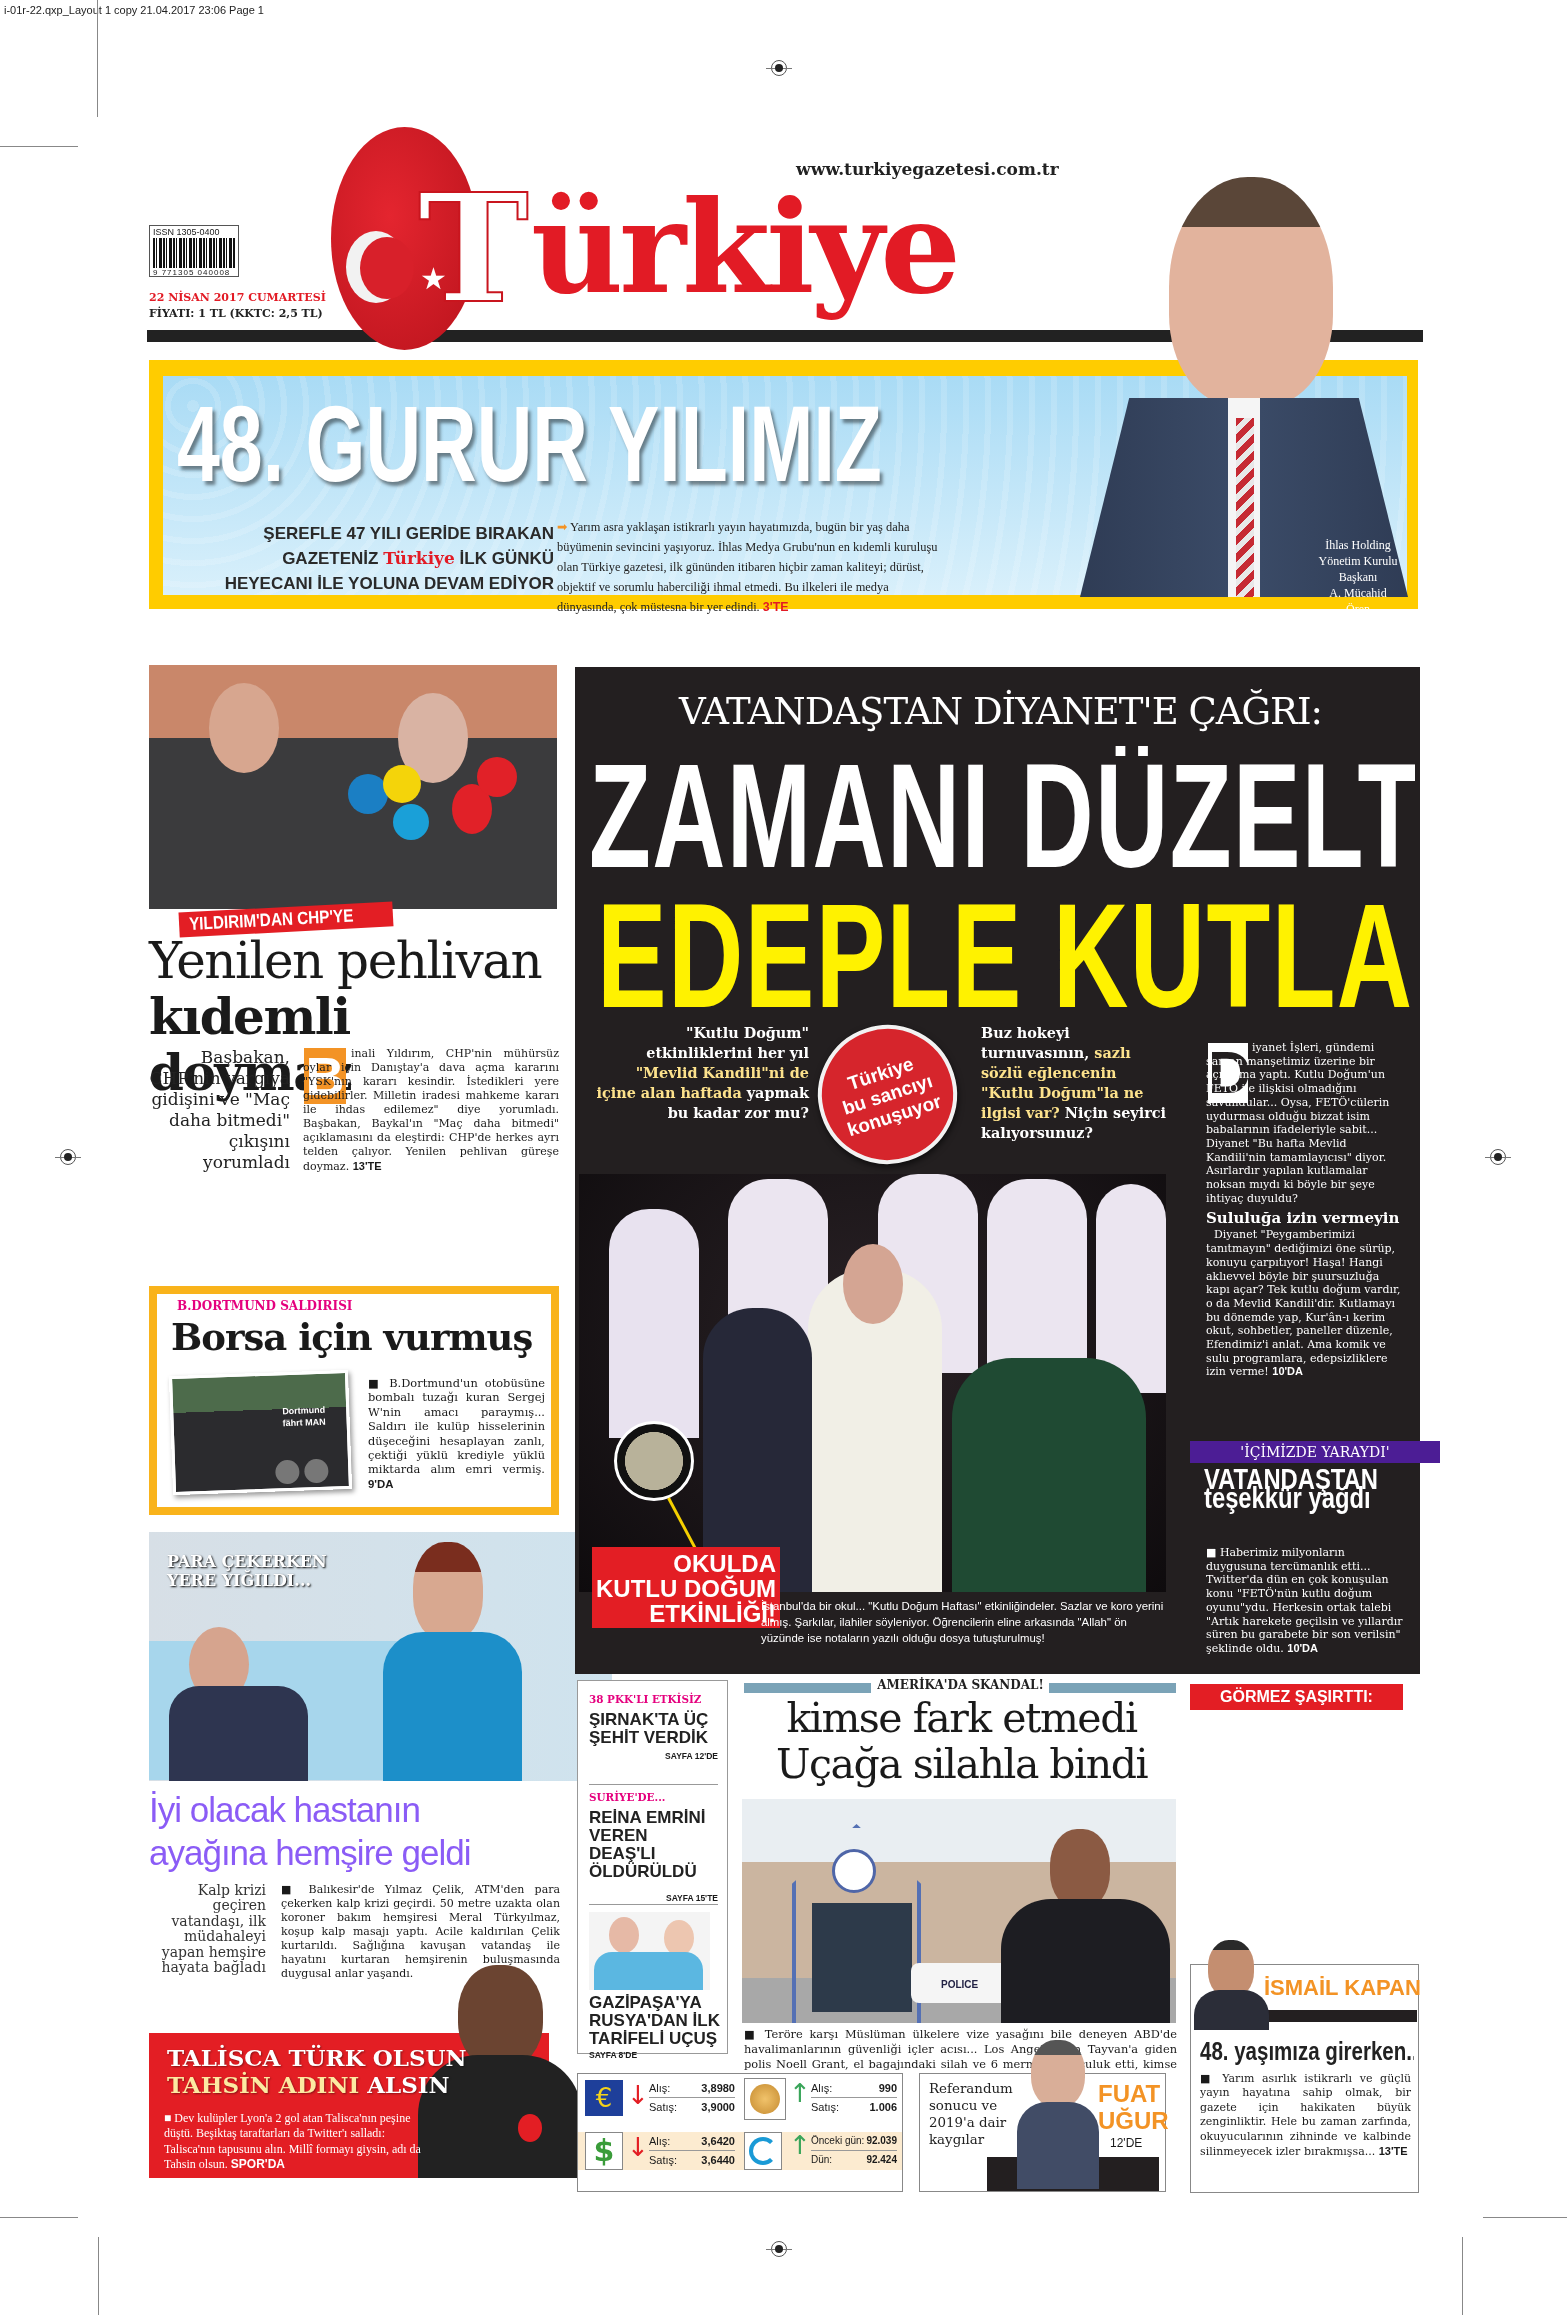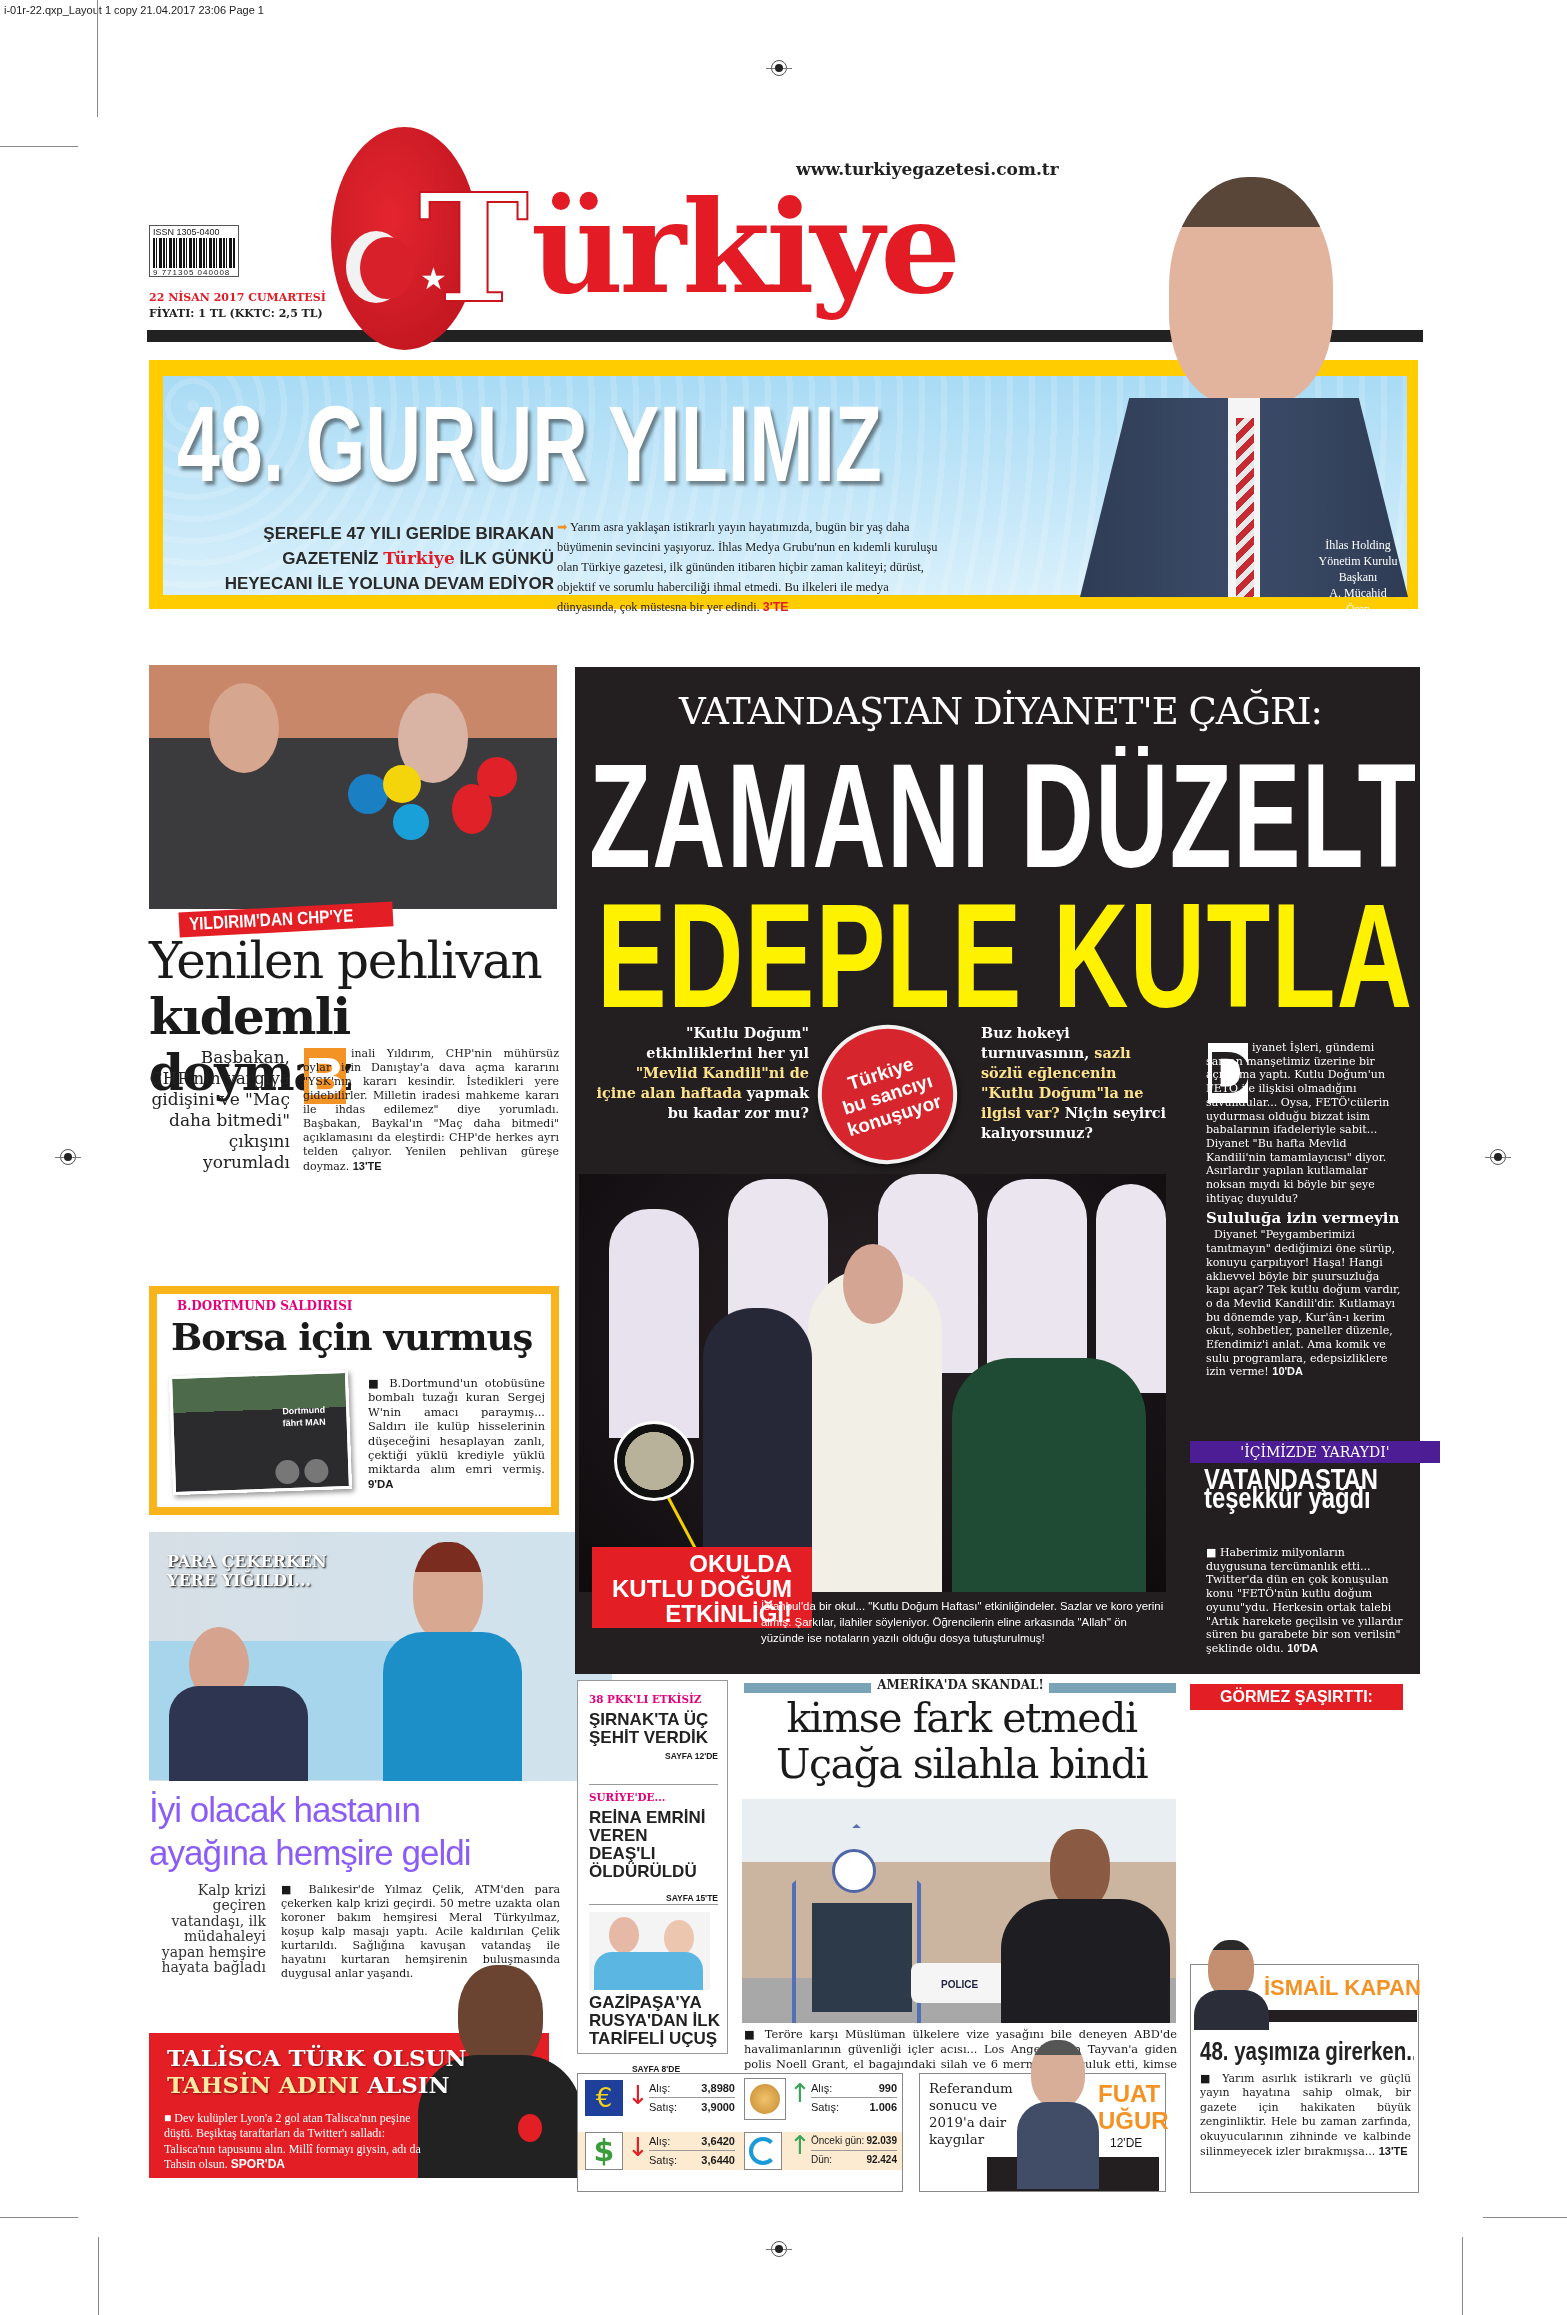--- a/index.html
+++ b/index.html
@@ -199,21 +199,21 @@
   <div class="abs" style="left:299px;top:0;width:100px;height:199px;border-radius:40px 40px 0 0;background:#ebe5f0"></div>
   <div class="abs" style="left:408px;top:5px;width:100px;height:209px;border-radius:40px 40px 0 0;background:#ebe5f0"></div>
   <div class="abs" style="left:517px;top:10px;width:70px;height:209px;border-radius:40px 40px 0 0;background:#ebe5f0"></div>
   <div class="abs" style="left:229px;top:95px;width:134px;height:323px;border-radius:60px 60px 0 0;background:#f1efe6"></div>
   <div class="abs" style="left:264px;top:70px;width:60px;height:80px;border-radius:50%;background:#d4a593"></div>
   <div class="abs" style="left:124px;top:134px;width:109px;height:284px;border-radius:50px 50px 0 0;background:#262838"></div>
   <div class="abs" style="left:373px;top:184px;width:194px;height:234px;border-radius:60px 60px 0 0;background:#1f4a33"></div>
   <div class="abs" style="left:35px;top:247px;width:80px;height:80px;border-radius:50%;border:3px solid #fff;background:radial-gradient(circle,#b8b29a 55%,#111 56%)"></div>
   <div class="abs" style="left:88px;top:324px;width:3px;height:80px;background:#f5d000;transform:rotate(-28deg);transform-origin:top"></div>
 </div>
-<div class="abs" style="left:592px;top:1547px;padding:4px 20px 2px;background:#e31e24;text-align:right">
+<div class="abs" style="left:592px;top:1547px;padding:4px 4px 2px;background:#e31e24;text-align:right">
   <div class="sans" style="font-weight:bold;font-size:24px;line-height:25px;color:#fff">OKULDA</div>
   <div class="sans" style="font-weight:bold;font-size:24px;line-height:25px;color:#fff">KUTLU DOĞUM</div>
   <div class="sans" style="font-weight:bold;font-size:24px;line-height:25px;color:#fff">ETKİNLİĞİ!</div>
 </div>
 <div class="abs sans" style="left:761px;top:1598px;width:408px;font-size:11.4px;line-height:16px;color:#fff">İstanbul'da bir okul... "Kutlu Doğum Haftası" etkinliğindeler. Sazlar ve koro yerini almış. Şarkılar, ilahiler söyleniyor. Öğrencilerin eline arkasında "Allah" ön yüzünde ise notaların yazılı olduğu dosya tutuşturulmuş!</div>
 
 <div class="abs" style="left:1208px;top:1043px;width:40px;height:60px;background:#fff;color:#231f20;font-family:'Liberation Sans',sans-serif;font-weight:bold;font-size:60px;line-height:60px;text-align:center">D</div>
 <div class="abs small" style="left:1206px;top:1041px;width:199px;color:#fff;font-size:11px;line-height:13.7px;text-align:left">
   <div style="text-indent:46px">iyanet İşleri, gündemi sarsan manşetimiz üzerine bir açıklama yaptı. Kutlu Doğum'un FETÖ ile ilişkisi olmadığını savundular... Oysa, FETÖ'cülerin uydurması olduğu bizzat isim babalarının ifadeleriyle sabit... Diyanet "Bu hafta Mevlid Kandili'nin tamamlayıcısı" diyor. Asırlardır yapılan kutlamalar noksan mıydı ki böyle bir şeye ihtiyaç duyuldu?</div>
   <div style="font-weight:bold;font-size:15px;line-height:20px;margin-top:3px">Sululuğa izin vermeyin</div>
@@ -249,21 +249,21 @@
   <div class="sans" style="text-align:right;font-weight:bold;font-size:8.5px;margin-top:12px">SAYFA 15'TE</div>
 </div>
 <div class="abs" style="left:589px;top:1904px;width:129px;height:1px;background:#999"></div>
 <div class="abs photo" style="left:589px;top:1912px;width:121px;height:78px;background:#f4f4f4">
   <div class="abs" style="left:20px;top:5px;width:30px;height:36px;border-radius:50%;background:#e6b9a6"></div>
   <div class="abs" style="left:75px;top:8px;width:30px;height:36px;border-radius:50%;background:#edc6b0"></div>
   <div class="abs" style="left:5px;top:40px;width:109px;height:38px;background:#5bb7e1;border-radius:18px 18px 0 0"></div>
 </div>
 <div class="abs" style="left:589px;top:1994px;width:134px">
   <div class="sans" style="font-weight:bold;font-size:17px;line-height:18px;color:#222">GAZİPAŞA'YA RUSYA'DAN İLK TARİFELİ UÇUŞ</div>
-  <div class="sans" style="text-align:center;font-weight:bold;font-size:8.5px;margin-top:16px">SAYFA 8'DE</div>
+  <div class="sans" style="text-align:left;font-weight:bold;font-size:8.5px;margin-top:2px">SAYFA 8'DE</div>
 </div>
 
 <div class="abs" style="left:744px;top:1683px;width:127px;height:10px;background:#7ba3b7"></div>
 <div class="abs" style="left:1049px;top:1683px;width:127px;height:10px;background:#7ba3b7"></div>
 <div class="abs" style="left:872px;top:1678px;width:177px;text-align:center;font-family:'DejaVu Serif',serif;font-weight:bold;font-size:12px;color:#222">AMERİKA'DA SKANDAL!</div>
 <div class="abs" style="left:740px;top:1695px;width:443px;text-align:center;font-family:'DejaVu Serif',serif;font-size:41px;line-height:46px;letter-spacing:-1.5px;color:#1a1a1a">
   <div>kimse fark etmedi</div>
   <div>Uçağa silahla bindi</div>
 </div>
 <div class="abs photo" style="left:742px;top:1799px;width:434px;height:224px;background:linear-gradient(180deg,#e9eef2 0 28%,#cbb5a0 28% 80%,#a8a8a8 80%)">

